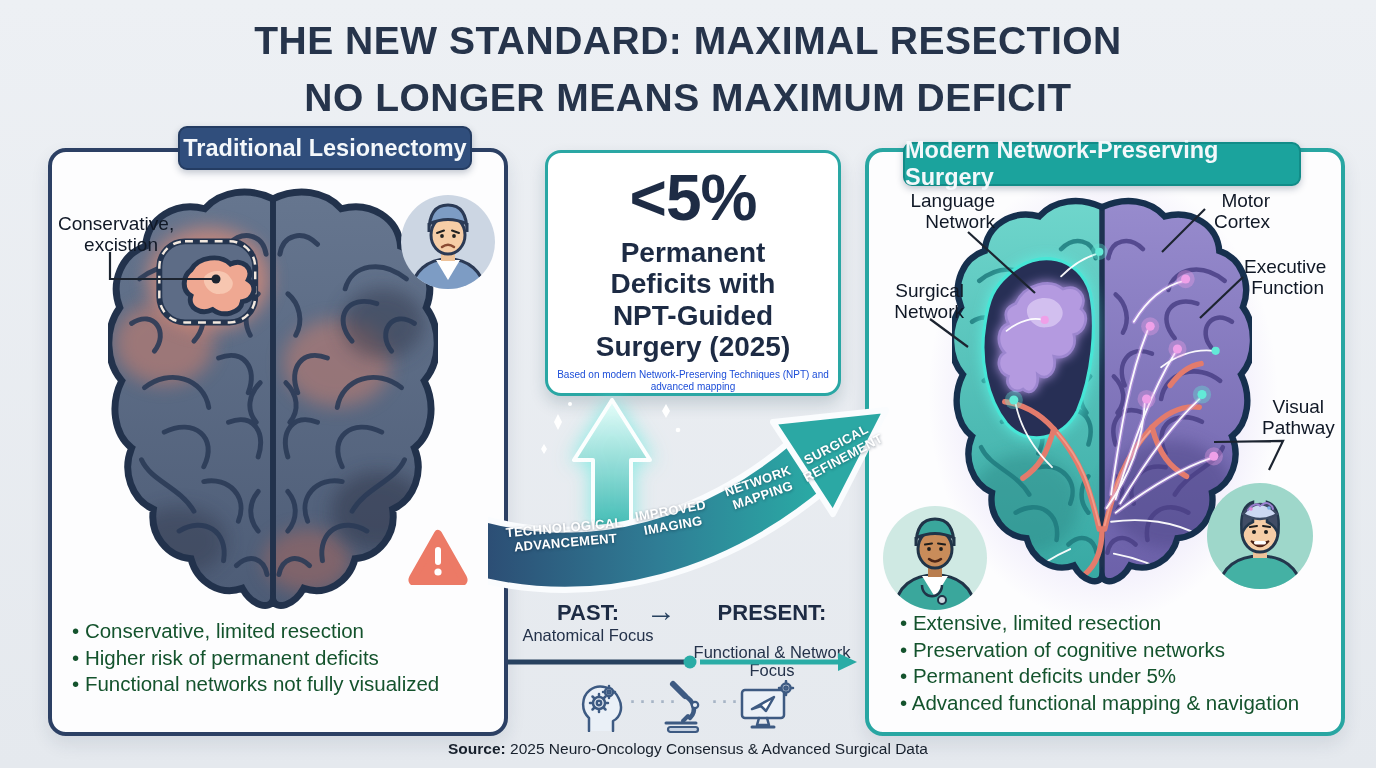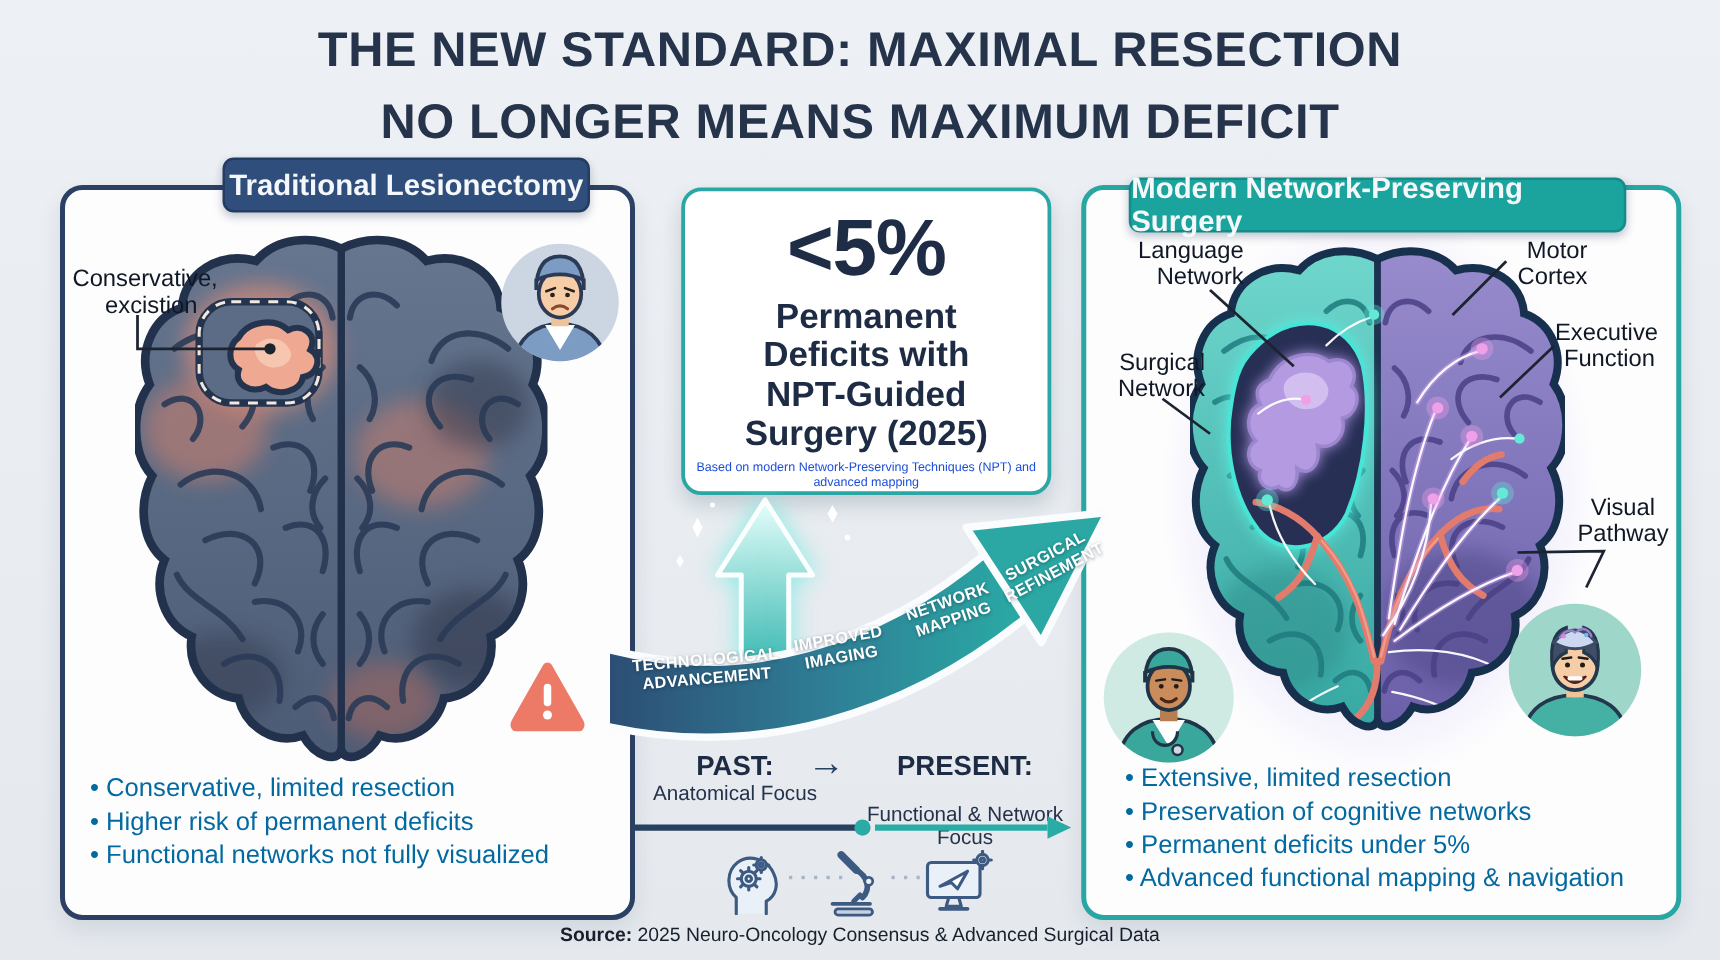--- a/index.html
+++ b/index.html
@@ -11,21 +11,21 @@
          letter-spacing:.5px;color:#26344b;line-height:1.08;}
   .panel{background:#fdfdfe;border-radius:18px;box-shadow:0 8px 18px rgba(30,50,80,.10);}
   .panel.navy{border:4px solid #2c4064;}
   .panel.teal{border:4px solid #28a6a2;}
   .pill{display:flex;align-items:center;justify-content:center;border-radius:9px;
         color:#f4f8fb;font-weight:700;font-size:23.5px;z-index:6;
         box-shadow:0 3px 7px rgba(20,40,70,.25);}
   .pill.navy{background:#304e7c;border:2px solid #243c62;margin-left:48px;}
   .pill.teal{background:#1ba39d;border:2px solid #128c88;}
   .calloutlabel{font-size:19px;font-weight:500;color:#101826;line-height:1.12;text-align:right;}
-  .bullets{list-style:none;margin:0;padding:0;font-size:20.5px;color:#0369a1;line-height:1.3;}
+  .bullets{list-style:none;margin:0;padding:0;font-size:20.5px;color:#14532d;line-height:1.3;}
   .bullets li::before{content:"• ";}
   .statcard{background:#ffffff;border:3px solid #2aa7a4;border-radius:16px;text-align:center;
             box-shadow:0 8px 16px rgba(20,60,80,.18);z-index:3;}
   .statvalue{font-size:64px;font-weight:800;color:#1e2c45;letter-spacing:-1px;margin-top:8px;}
   .stattitle{font-size:28px;font-weight:700;color:#1d2b44;line-height:1.12;width:235px;margin:2px auto 0;}
   .statnote{font-size:10px;color:#1d4ed8;line-height:1.18;width:272px;margin:7px auto 0;}
   .arrowlabel{position:absolute;color:#fff;font-weight:700;font-size:13px;line-height:1.15;
               text-align:center;letter-spacing:.3px;text-shadow:0 1px 3px rgba(10,30,50,.45);z-index:5;}
   .pp-label{font-size:22px;font-weight:800;color:#1d2b44;text-align:center;}
   .pp-sub{font-size:16.5px;color:#24324a;text-align:center;line-height:1.1;}

